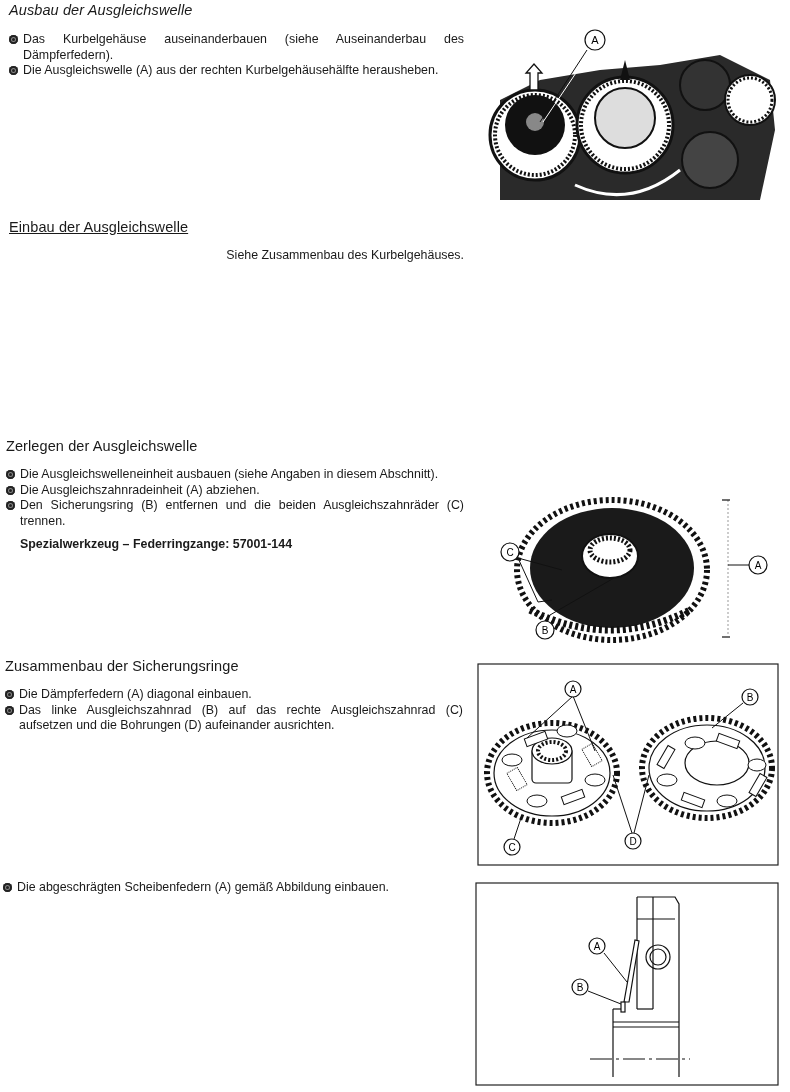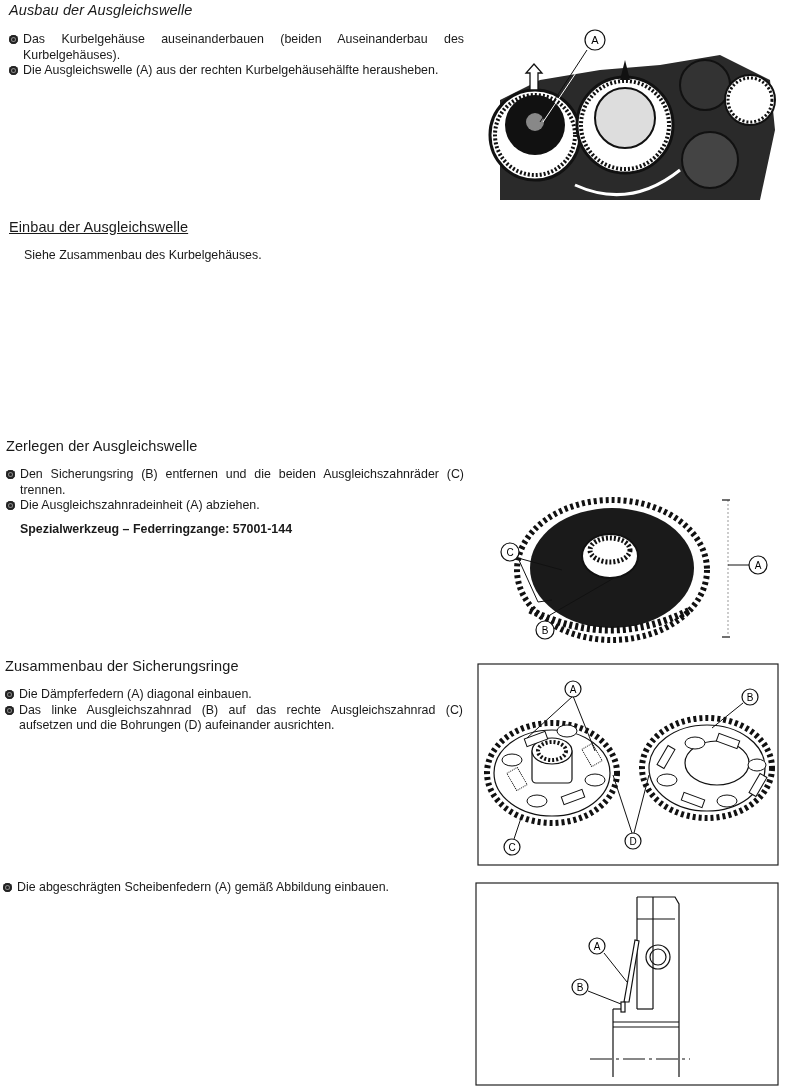--- a/index.html
+++ b/index.html
@@ -14,21 +14,21 @@
               border: 1.3px solid #222; }
   .bold { font-weight: bold; }
   .fig { position: absolute; }
   svg text { font-family: "Liberation Sans", sans-serif; }
 </style>
 </head>
 <body>
 
 <h2 class="h" style="left:9px;top:2px;font-style:italic;">Ausbau der Ausgleichswelle</h2>
 <div class="para" style="left:9px;top:32px;width:455px;">
-  <div class="bl"><span class="dot"></span><span>Das Kurbelgehäuse auseinanderbauen (beiden Auseinanderbau des Kurbelgehäuses).</span></div>
+  <div class="bl"><span class="dot"></span><span>Das Kurbelgehäuse auseinanderbauen (siehe Auseinanderbau des Dämpferfedern).</span></div>
   <div class="bl"><span class="dot"></span><span>Die Ausgleichswelle (A) aus der rechten Kurbelgehäusehälfte herausheben.</span></div>
 </div>
 
 <svg class="fig" style="left:480px;top:10px;" width="300" height="200" viewBox="0 0 300 200">
   <g>
     <rect x="10" y="60" width="280" height="130" fill="#fff"></rect>
     <path d="M20 90 L60 70 L120 60 L180 55 L240 45 L290 70 L295 120 L280 190 L20 190 Z" fill="#2a2a2a"></path>
     <circle cx="55" cy="125" r="45" fill="#fff" stroke="#111" stroke-width="3"></circle>
     <circle cx="55" cy="125" r="40" fill="none" stroke="#111" stroke-width="4" stroke-dasharray="2 2"></circle>
     <circle cx="55" cy="115" r="30" fill="#111"></circle>
@@ -46,27 +46,27 @@
   <g>
     <path d="M50 80 L50 63 L46 63 L54 54 L62 63 L58 63 L58 80 Z" fill="#fff" stroke="#111" stroke-width="1.3"></path>
   </g>
   <line x1="60" y1="112" x2="107" y2="40" stroke="#111" stroke-width="1"></line>
   <line x1="63" y1="112" x2="110" y2="42" stroke="#fff" stroke-width="1"></line>
   <circle cx="115" cy="30" r="10" fill="#fff" stroke="#111" stroke-width="1.2"></circle>
   <text x="115" y="34" font-size="11" text-anchor="middle">A</text>
 </svg>
 
 <h2 class="h" style="left:9px;top:219px;text-decoration:underline;">Einbau der Ausgleichswelle</h2>
-<div class="para" style="left:24px;top:248px;width:440px;">Siehe Zusammenbau des Kurbelgehäuses.</div>
+<div class="para" style="left:24px;top:248px;width:440px;text-align:right;">Siehe Zusammenbau des Kurbelgehäuses.</div>
 
 <h2 class="h" style="left:6px;top:438px;">Zerlegen der Ausgleichswelle</h2>
 <div class="para" style="left:6px;top:467px;width:458px;">
-  <div class="bl"><span class="dot"></span></div>
+  <div class="bl"><span class="dot"></span><span>Die Ausgleichswelleneinheit ausbauen (siehe Angaben in diesem Abschnitt).</span></div>
+  <div class="bl"><span class="dot"></span><span>Die Ausgleichszahnradeinheit (A) abziehen.</span></div>
   <div class="bl"><span class="dot"></span><span>Den Sicherungsring (B) entfernen und die beiden Ausgleichszahnräder (C) trennen.</span></div>
-  <div class="bl"><span class="dot"></span><span>Die Ausgleichszahnradeinheit (A) abziehen.</span></div>
   <div class="bold" style="padding-left:14px;margin-top:8px;">Spezialwerkzeug – Federringzange: 57001-144</div>
 </div>
 
 <svg class="fig" style="left:490px;top:490px;" width="290" height="160" viewBox="0 0 290 160">
   <g>
     <ellipse cx="122" cy="80" rx="95" ry="70" fill="#fff" stroke="#111" stroke-width="6" stroke-dasharray="3 3"></ellipse>
     <ellipse cx="122" cy="78" rx="82" ry="60" fill="#1a1a1a"></ellipse>
     <ellipse cx="120" cy="66" rx="28" ry="22" fill="#fff" stroke="#111" stroke-width="2"></ellipse>
     <ellipse cx="120" cy="60" rx="20" ry="12" fill="none" stroke="#111" stroke-width="5" stroke-dasharray="2 2"></ellipse>
     <path d="M40 120 Q120 160 200 120" fill="none" stroke="#111" stroke-width="7" stroke-dasharray="3 3"></path>

